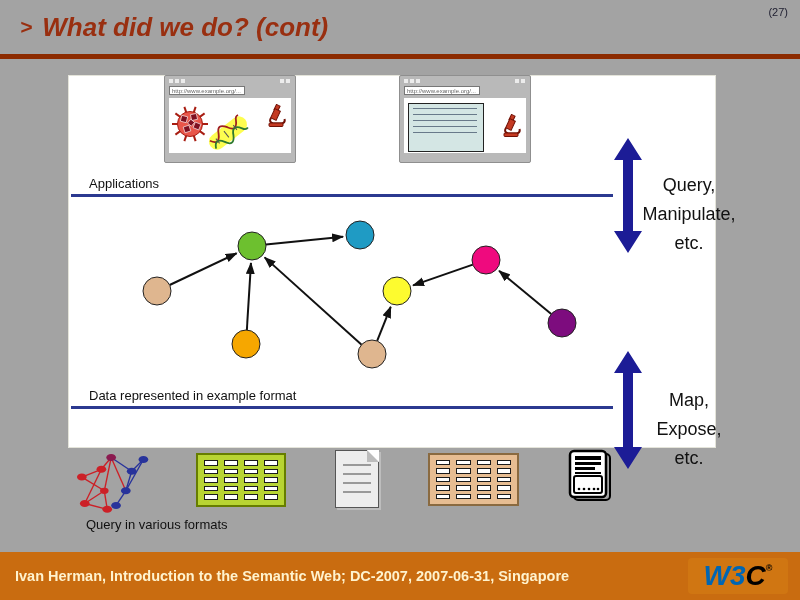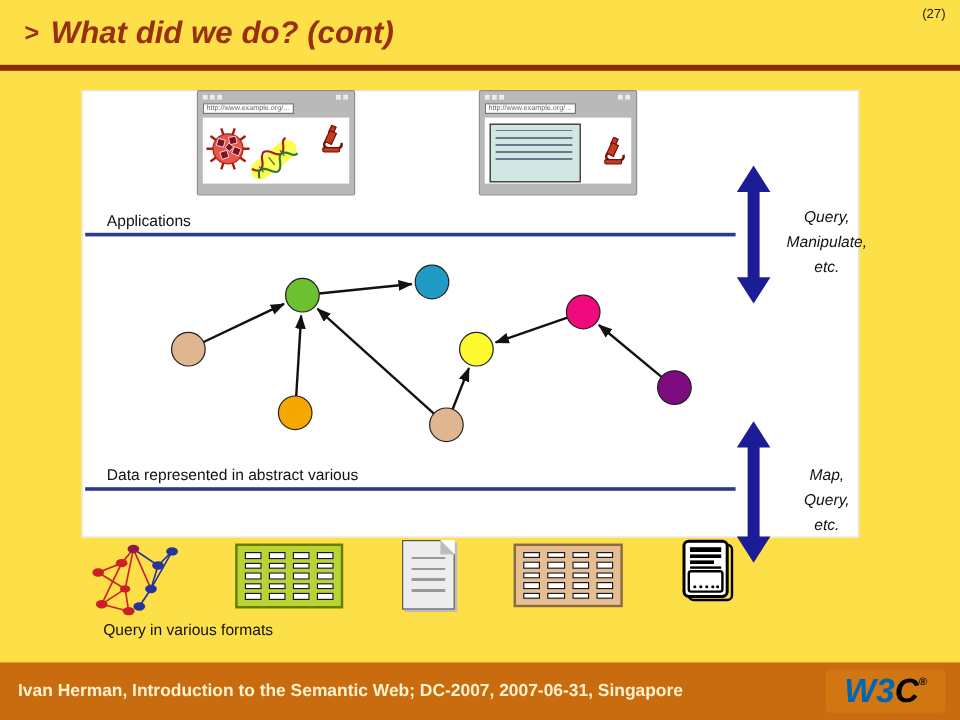--- a/index.html
+++ b/index.html
@@ -1,16 +1,16 @@
 <!DOCTYPE html>
 <html><head>
 <meta charset="utf-8">
 <style>
   html,body{margin:0;padding:0;}
-  .stage{position:relative;width:800px;height:600px;background:#fde047;overflow:hidden;
+  .stage{position:relative;width:800px;height:600px;background:#a3a3a3;overflow:hidden;
          font-family:"Liberation Sans", sans-serif;}
 
   
   .page-num{position:absolute;top:6px;right:12px;font-size:11px;color:#222233;}
   .title{position:absolute;top:12px;left:20px;font-size:26px;font-weight:bold;color:#992f10;
          letter-spacing:0;white-space:nowrap;font-style:italic;}
   .title .marker{font-size:21px;margin-right:10px;vertical-align:2px;}
   .header-rule{position:absolute;top:54px;left:0;width:800px;height:5px;background:#8c2b00;}
 
   
@@ -37,22 +37,22 @@
   .lab-fmt{left:17px;top:441px;}
   .layer-line{position:absolute;left:2px;width:542px;height:3px;background:#2b3990;}
   .line-apps{top:118px;}
   .line-abs{top:330px;}
 
   
   .graph-svg{position:absolute;left:0;top:0;width:648px;height:470px;}
 
   
   .side-svg{position:absolute;left:0;top:0;width:648px;height:470px;pointer-events:none;}
-  .side-label{position:absolute;left:555px;width:130px;text-align:center;font-size:13px;color:#111;
-              line-height:1.6;white-space:pre-line;font-style:italic;}
+  .side-label{position:absolute;left:555px;width:130px;text-align:center;font-size:18px;color:#111;
+              line-height:1.6;white-space:pre-line;}
   .slab1{top:95px;}
   .slab2{top:310px;}
 
   
   .fmt-icon{position:absolute;}
   .net-icon{left:6px;top:373px;width:86px;height:64px;}
   .tbl{position:absolute;box-sizing:border-box;display:grid;grid-template-columns:repeat(4,1fr);
        gap:3px 6px;padding:5px 6px;}
   .tbl i{background:#fff;border:1px solid #1a1a1a;display:block;}
   .tbl-green{left:127px;top:377px;width:90px;height:54px;background:#b8d433;border:2px solid #667d00;}
@@ -159,21 +159,21 @@
             <rect x="6.5" y="5.5" width="6" height="10" transform="rotate(25 9.5 10.5)"></rect>
             <path d="M5 14 q-2.5 4 2 5.5 h9 q3.5 -1 2.5 -4.5" fill="none" stroke-width="2"></path>
             <rect x="3" y="19" width="14" height="3.5" rx="1"></rect>
           </g>
         </svg>
       </div>
     </div>
 
     <div class="layer-label lab-apps">Applications</div>
     <div class="layer-line line-apps"></div>
-    <div class="layer-label lab-abs">Data represented in abstract various</div>
+    <div class="layer-label lab-abs">Data represented in example format</div>
     <div class="layer-line line-abs"></div>
     <div class="layer-label lab-fmt">Query in various formats</div>
 
     <svg class="graph-svg" id="graph-svg">
       <defs>
         <marker id="ah" markerUnits="userSpaceOnUse" markerWidth="13" markerHeight="10" refX="11" refY="4.5" orient="auto">
           <path d="M0,0 L12,4.5 L0,9 Z" fill="#111"></path>
         </marker>
       </defs>
     <line x1="100.65232974450954" y1="209.00679117365337" x2="167.63645673880984" y2="177.27746786056377" stroke="#111111" stroke-width="2" marker-end="url(#ah)"></line>
@@ -194,21 +194,21 @@
       </svg>
 
     <svg class="side-svg">
       <polygon fill="#1c1c96" points="559,62 573,84 564,84 564,155 573,155 559,177 545,155 554,155 554,84 545,84"></polygon>
       <polygon fill="#1c1c96" points="559,275 573,297 564,297 564,371 573,371 559,393 545,371 554,371 554,297 545,297"></polygon>
     </svg>
     <div class="side-label slab1">Query,
 Manipulate,
 etc.</div>
     <div class="side-label slab2">Map,
-Query,
+Expose,
 etc.</div>
 
     <svg class="fmt-icon net-icon" viewBox="0 0 88 64">
       <g stroke="#cc2027" stroke-width="1.4">
         <line x1="7" y1="28" x2="27" y2="20"></line>
           <line x1="7" y1="28" x2="30" y2="42"></line>
         <line x1="27" y1="20" x2="10" y2="55"></line>
           <line x1="10" y1="55" x2="30" y2="42"></line>
         <line x1="10" y1="55" x2="33" y2="61"></line>
           <line x1="27" y1="20" x2="37" y2="8"></line>

